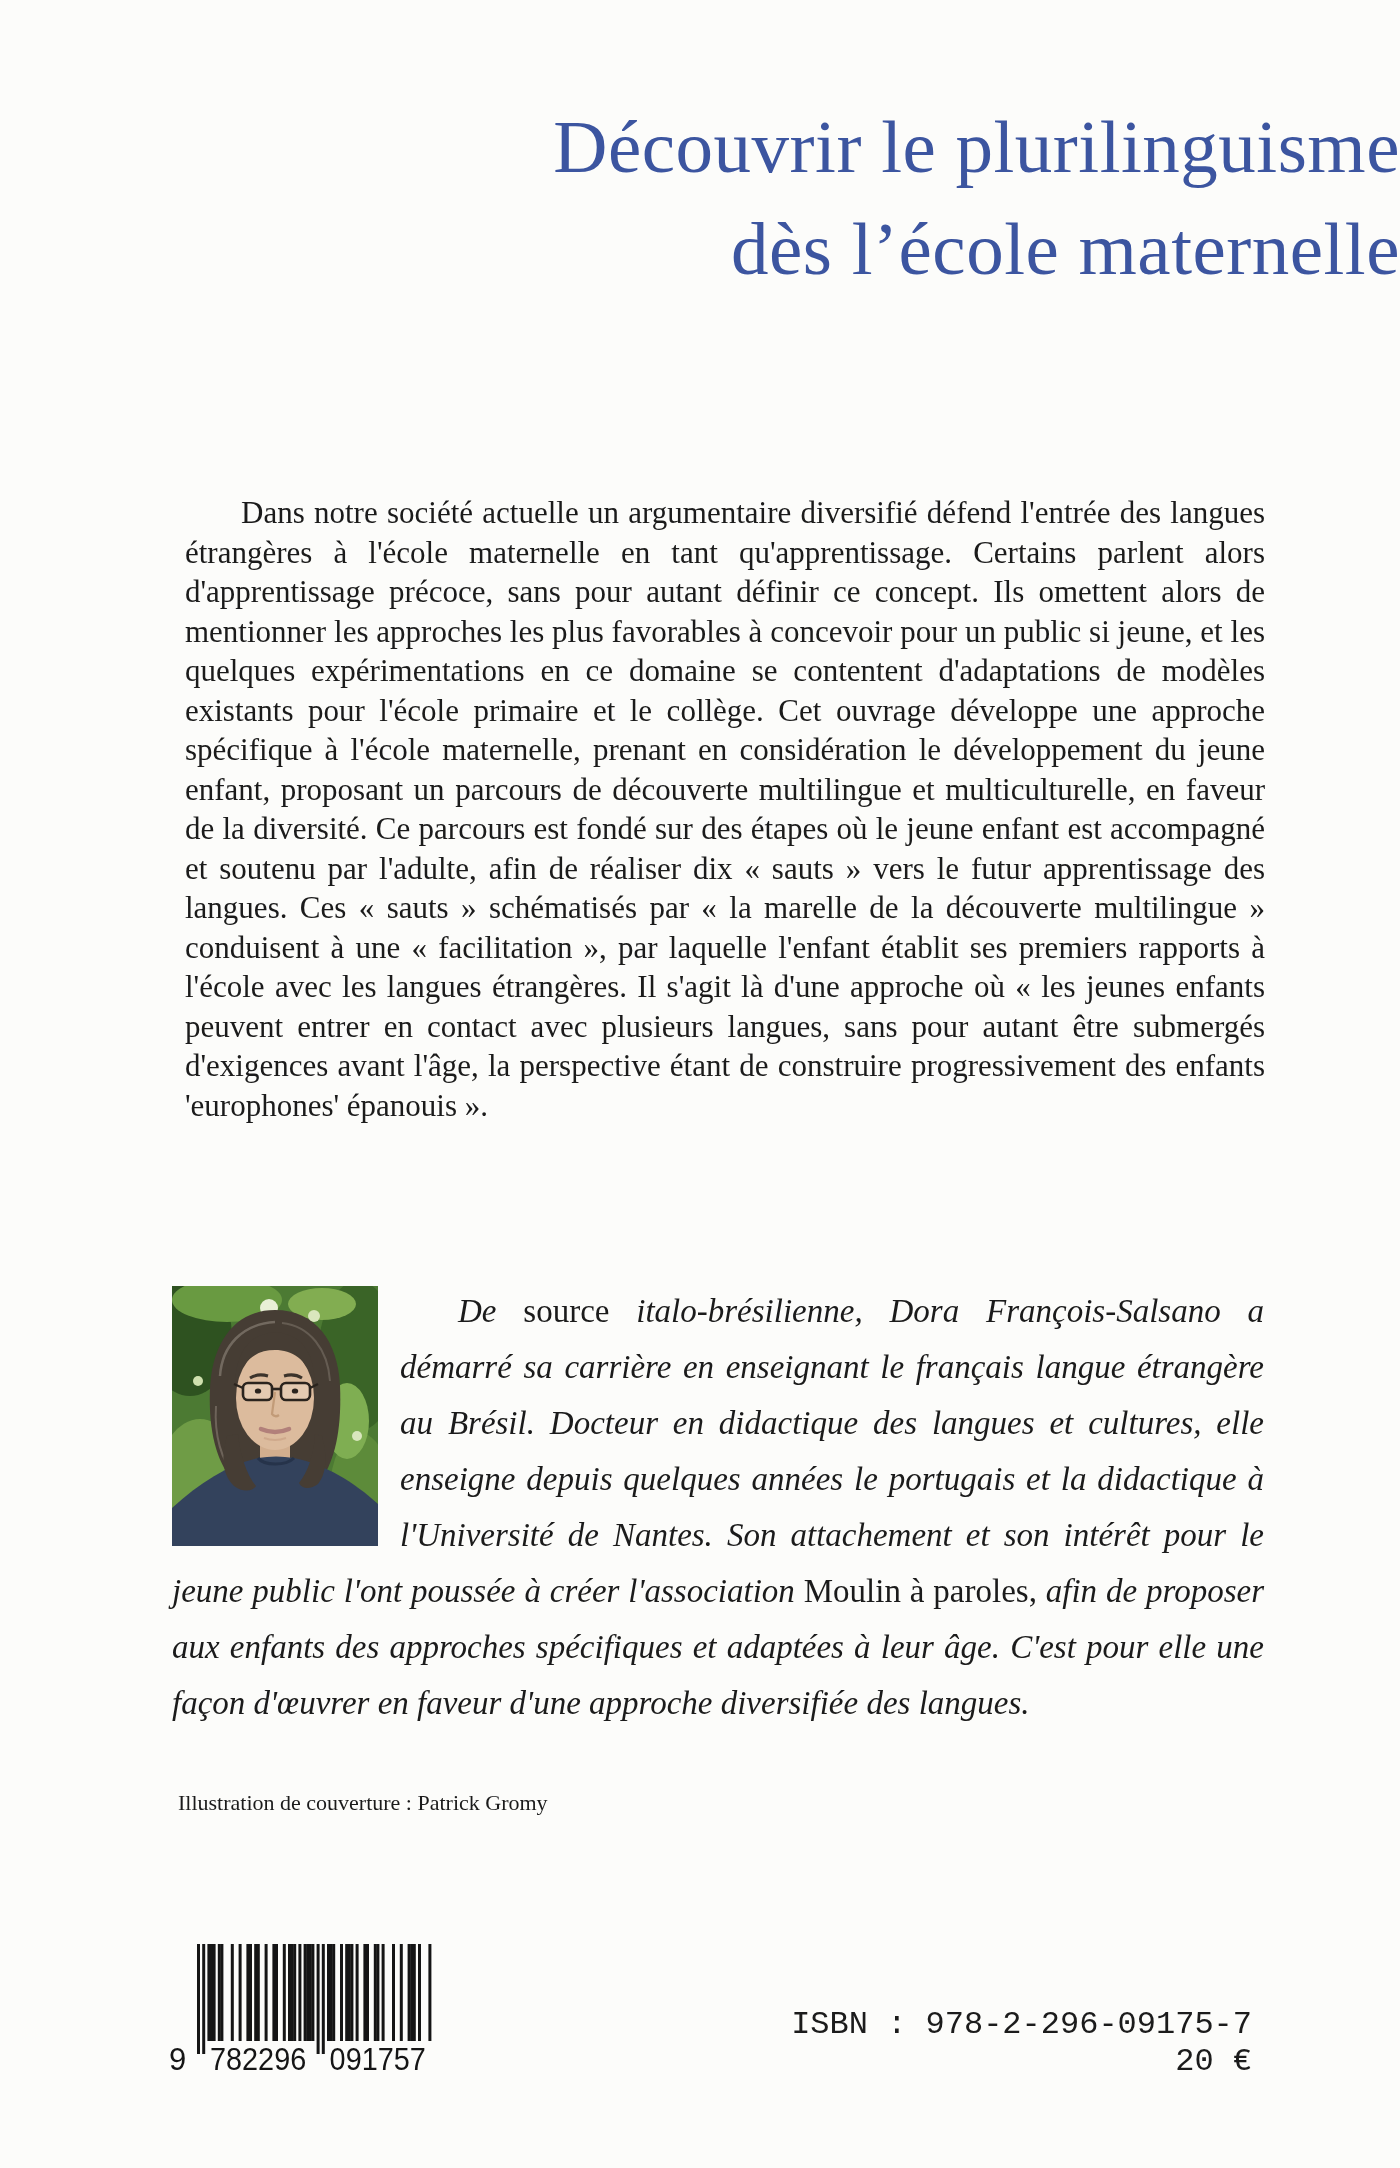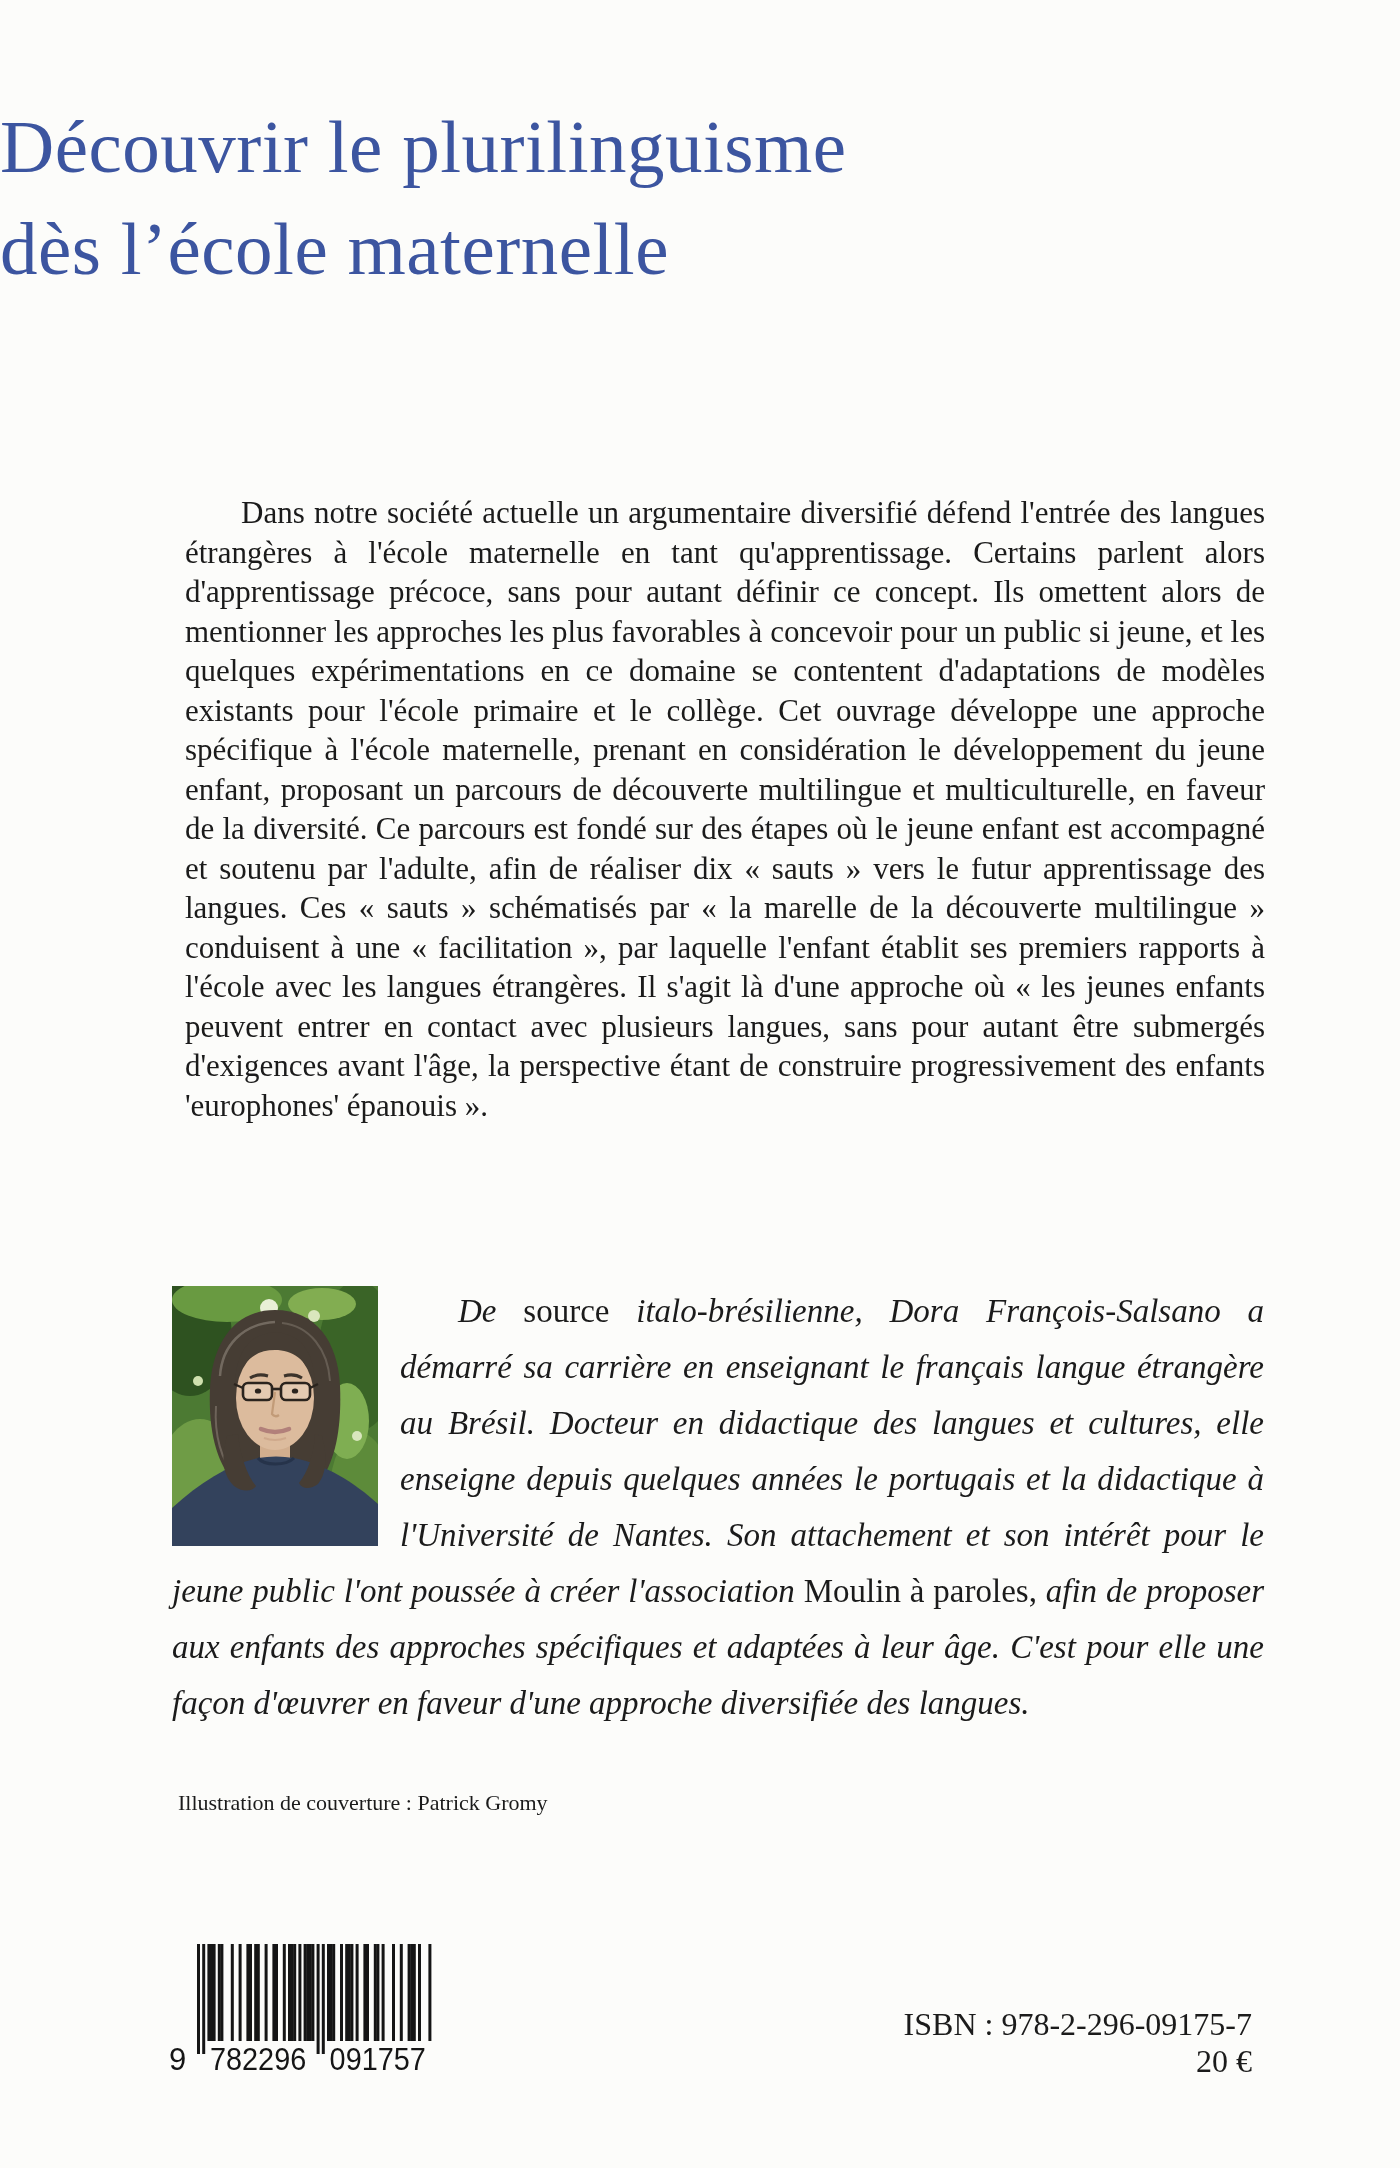--- a/index.html
+++ b/index.html
@@ -6,21 +6,21 @@
   .page{
     position:relative;
     width:1400px;height:2168px;
     background:#fcfcfa;
     font-family:"Liberation Serif",serif;
     color:#1b1b1b;
     overflow:hidden;
   }
   .title{
     position:absolute;top:96px;left:0;right:0;
-    text-align:left;
+    text-align:right;
     font-size:75px;line-height:102px;
     letter-spacing:0.5px;
   }
   .synopsis{
     position:absolute;left:185px;top:462px;width:1080px;
     font-size:31px;line-height:39.5px;
     text-align:justify;text-indent:56px;
   }
   .bio{
     position:absolute;left:172px;top:1283px;width:1092px;
@@ -43,21 +43,21 @@
     position:absolute;left:163px;top:1944px;
   }
   .barcode-wrap svg rect{fill:#151515;}
   .bc-num{
     font-family:"Liberation Sans",sans-serif;
     font-size:31px;fill:#151515;
   }
   .isbn-block{
     position:absolute;right:148px;top:2006px;
     text-align:right;
-    font-size:32px;line-height:37px;
+    font-size:32px;line-height:37px;font-family:Liberation Mono, monospace;
   }
 </style>
 </head>
 <body>
 
 <div class="page">
 
   <div class="title" style="color: rgb(60, 85, 160);">
     <div>Découvrir le plurilinguisme</div>
     <div>dès l’école maternelle</div>

